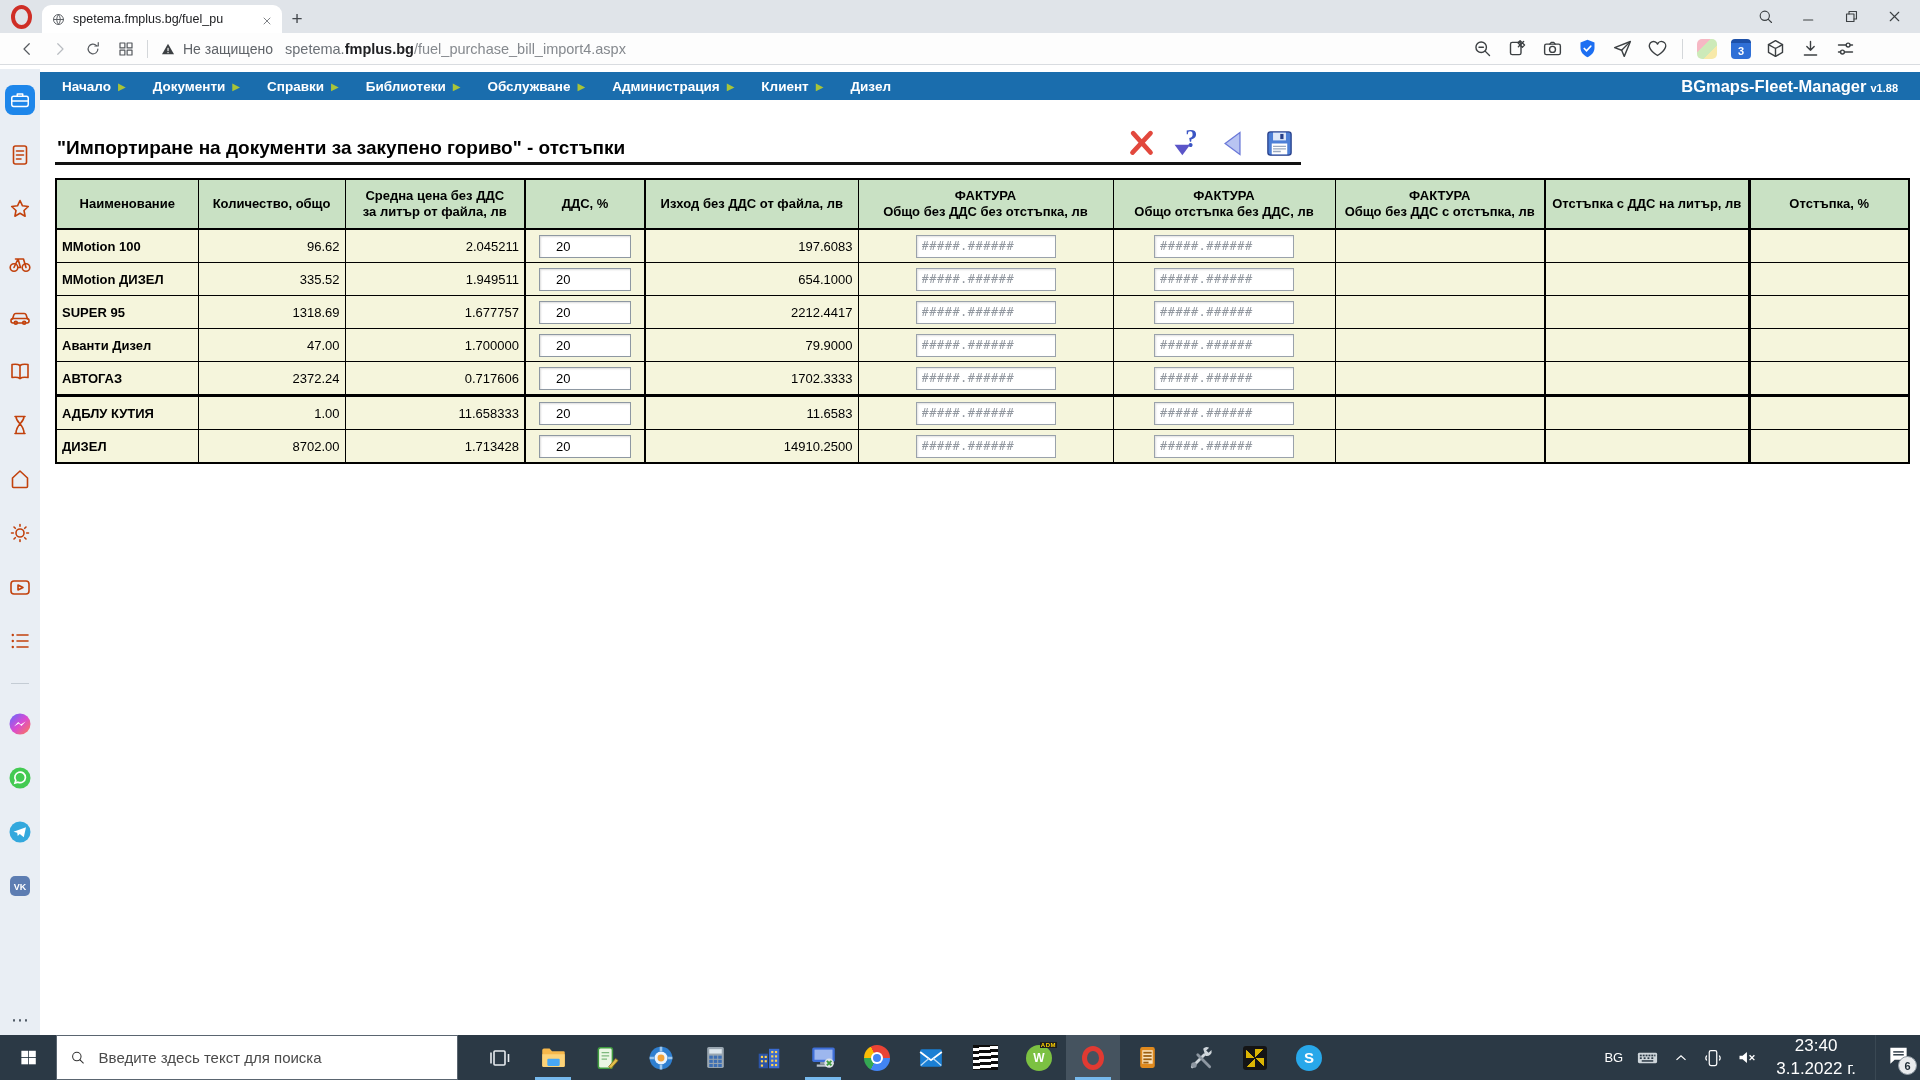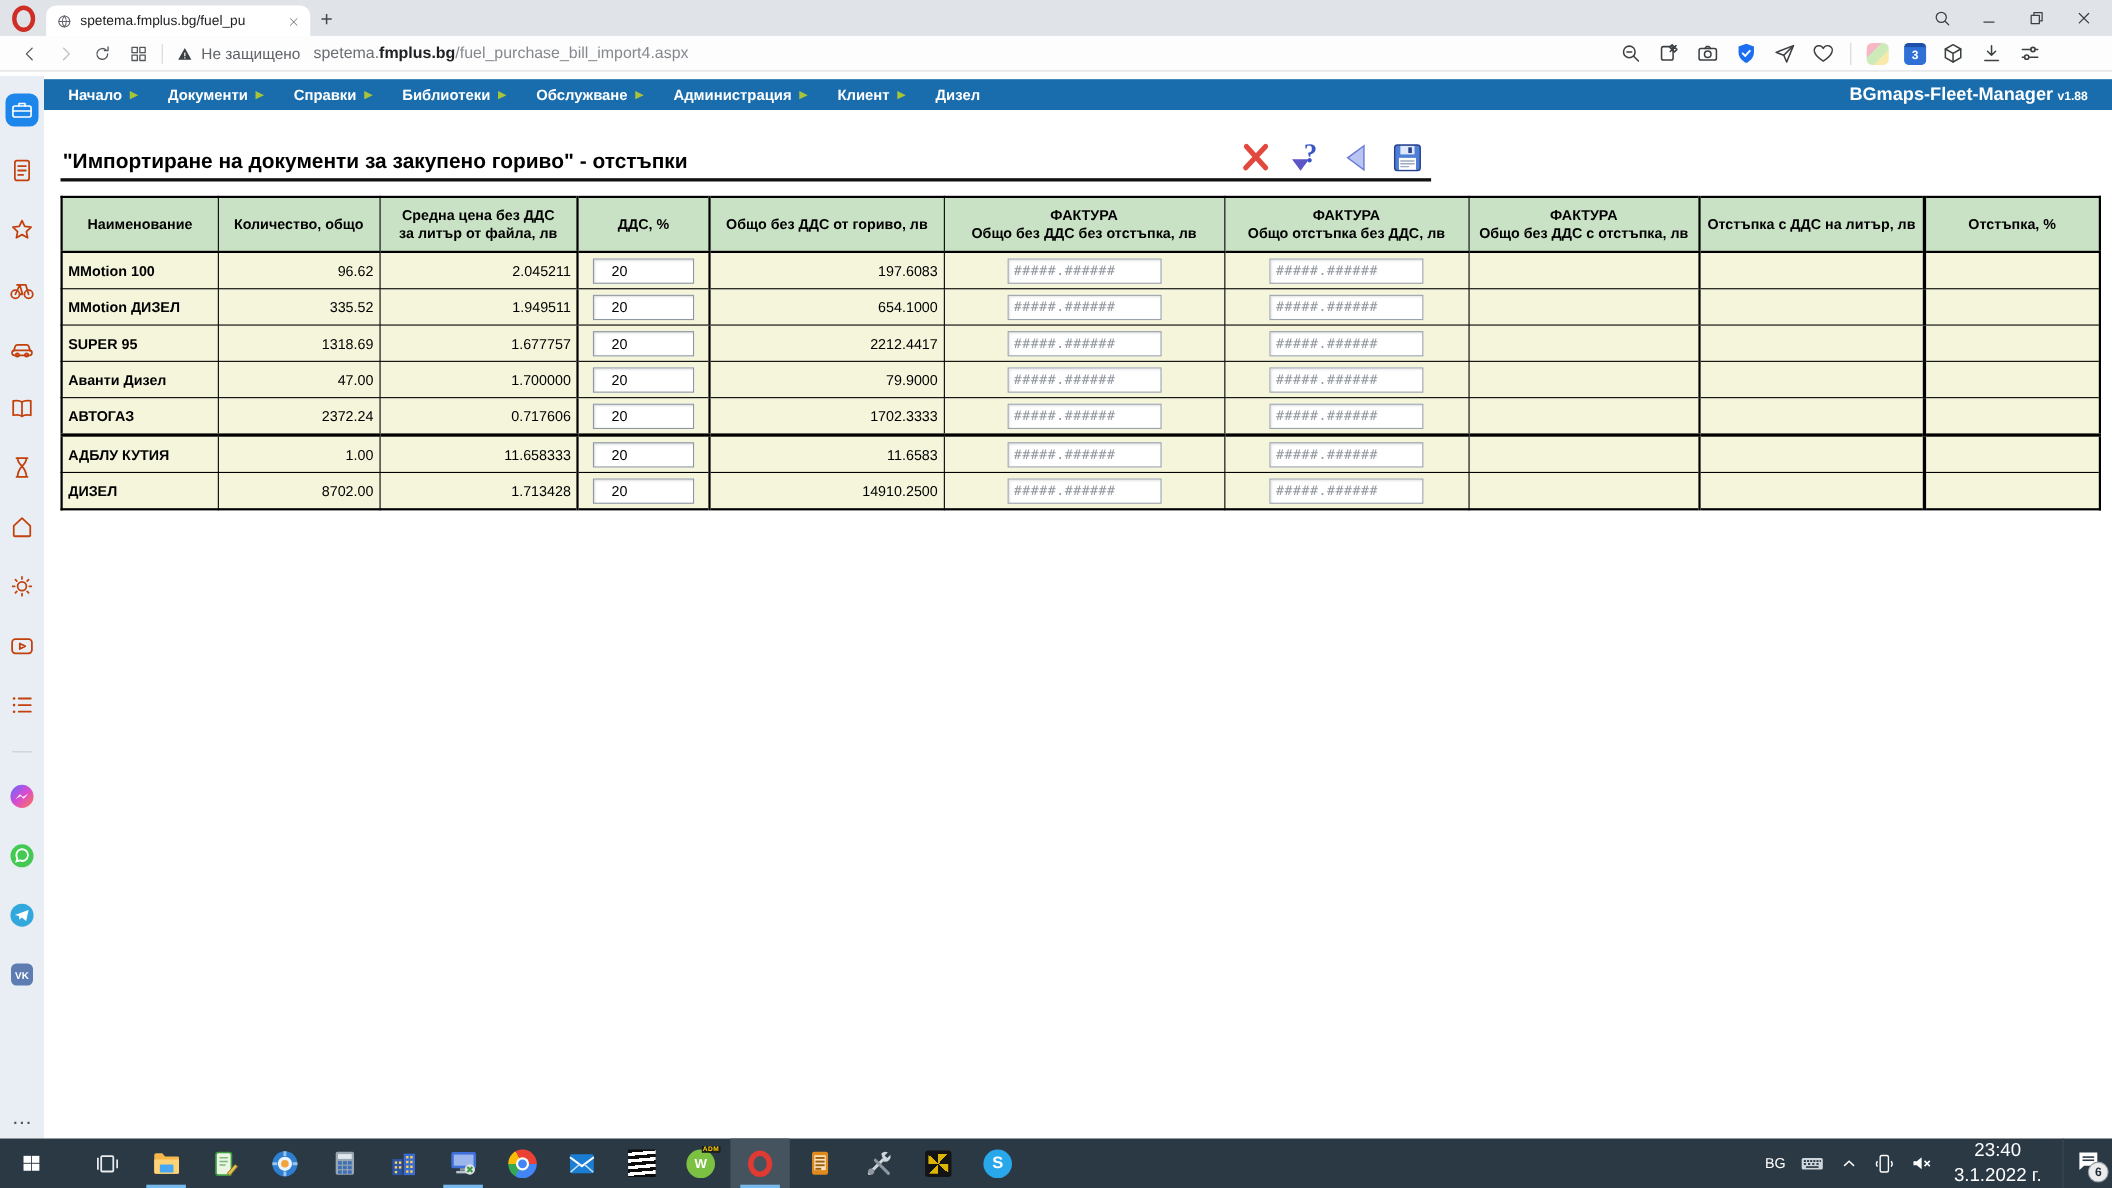--- a/index.html
+++ b/index.html
@@ -408,21 +408,21 @@
               <div>Количество, общо</div>
             </th>
             <th>
               <div>Средна цена без ДДС</div>
               <div>за литър от файла, лв</div>
             </th>
             <th class="bl2">
               <div>ДДС, %</div>
             </th>
             <th class="bl2">
-              <div>Общо без ДДС от гориво, лв</div>
+              <div>Изход без ДДС от файла, лв</div>
             </th>
             <th>
               <div>ФАКТУРА</div>
               <div>Общо без ДДС без отстъпка, лв</div>
             </th>
             <th>
               <div>ФАКТУРА</div>
               <div>Общо отстъпка без ДДС, лв</div>
             </th>
             <th>
@@ -528,20 +528,27 @@
 
   <div class="taskbar">
     <div class="start">
         <svg viewBox="0 0 24 24" width="19" height="19" fill="#fff">
           <rect x="3" y="3.5" width="8.6" height="8"></rect>
           <rect x="12.6" y="3.5" width="8.6" height="8"></rect>
           <rect x="3" y="12.6" width="8.6" height="8"></rect>
           <rect x="12.6" y="12.6" width="8.6" height="8"></rect>
         </svg>
       </div>
+    <div class="tsearch">
+      <span class="mag"><svg viewBox="0 0 24 24" width="100%" height="100%" fill="none" stroke="currentColor" stroke-width="1.6" stroke-linecap="round" stroke-linejoin="round">
+            <circle cx="10.5" cy="10.5" r="6.5"></circle>
+            <path d="M15.5 15.5l5 5"></path>
+          </svg></span>
+      <input type="text" placeholder="Введите здесь текст для поиска" style="">
+    </div>
     <div class="task-icons">
         <div class="ticon">
           <svg viewBox="0 0 24 24" width="24" height="24" fill="none" stroke="#e8ecef" stroke-width="1.6">
             <rect x="7" y="5" width="11" height="14" rx="1"></rect>
             <path d="M4 6.5v11M21.5 8v8"></path>
           </svg>
         </div>
         <div class="ticon active">
           <svg viewBox="0 0 24 24" width="27" height="27">
             <path d="M2 5.5A1.5 1.5 0 013.5 4h5l2.2 2.5H21a1 1 0 011 1V19a1.5 1.5 0 01-1.5 1.5h-17A1.5 1.5 0 012 19z" fill="#f7b84b"></path>

